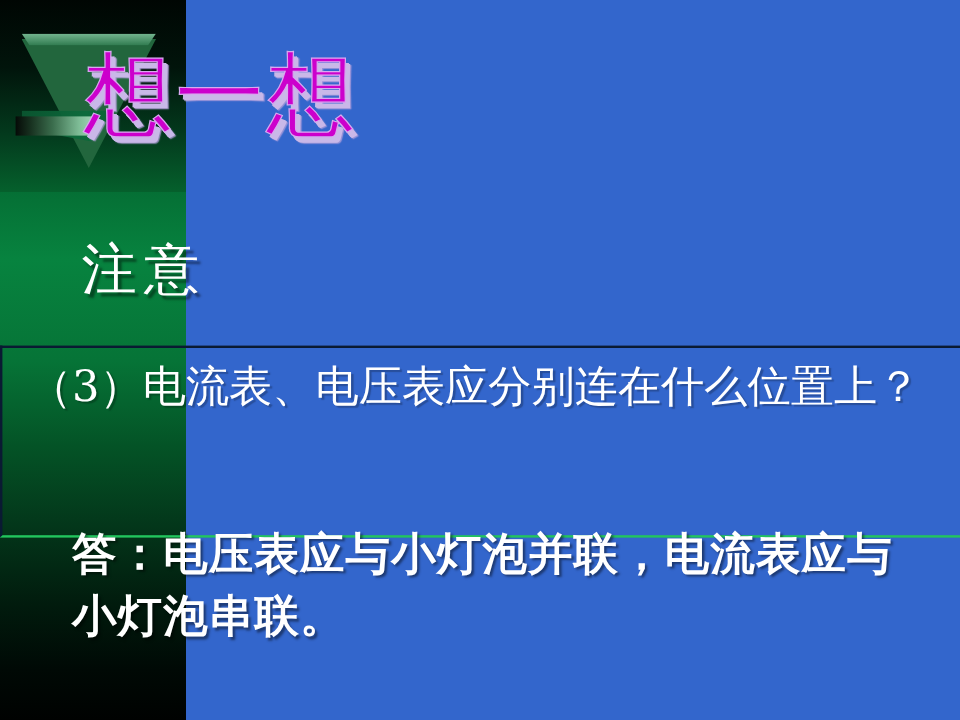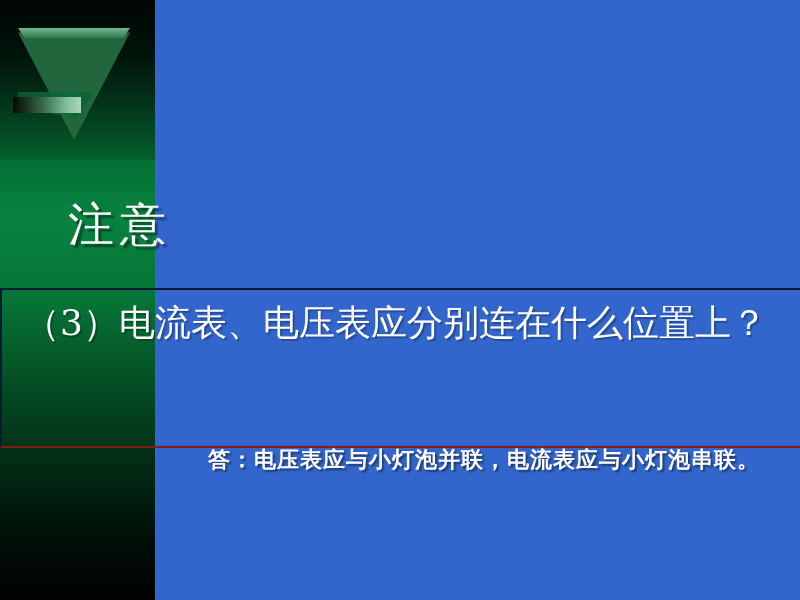--- a/index.html
+++ b/index.html
@@ -140,45 +140,45 @@
 
   
   #question-box {
     position: absolute;
     left: 0;
     top: 288px;
     width: 800px;
     height: 160px;
     box-sizing: border-box;
     border-top: 2px solid #0A1A33;
-    border-bottom: 2px solid #7f1d1d;
+    border-bottom: 2px solid #22c55e;
     border-left: 2px solid #0A1A33;
   }
   #question-text {
     position: absolute;
     left: 22px;
     top: 6px;
     width: 760px;
     font-family: "DejaVu Serif", serif;
     font-size: 36px;
     line-height: 54px;
     color: #FFFFFF;
     text-shadow: 2px 2px 1px rgba(0,0,0,.25);
   }
 
   
   #answer-text {
     position: absolute;
     left: 60px;
     top: 436px;
     width: 700px;
-    text-align: right;
-    font-family: Liberation Mono, monospace;
+    text-align: left;
+    font-family: Liberation Sans, sans-serif;
     font-weight: bold;
-    font-size: 22px;
+    font-size: 37px;
     line-height: 52px;
     letter-spacing: 1px;
     color: #FFFFFF;
     text-shadow: 2px 2px 2px rgba(0,0,0,.45);
   }
 </style>
 </head>
 <body>
 
 <div id="slide">
@@ -188,20 +188,21 @@
 
     <div class="tri-wrap">
       <div class="tri-shape"></div>
       <div class="tri-top-face"></div>
       <div class="tri-edge"></div>
     </div>
 
     <div id="sidebar-bar"></div>
   </div>
 
+  <div id="title">想一想</div>
 
   <div id="note">注意</div>
 
   <div id="question-box">
     <div id="question-text">（3）电流表、电压表应分别连在什么位置上？</div>
   </div>
 
   <div id="answer-text">答：电压表应与小灯泡并联，电流表应与小灯泡串联。</div>
 
 </div>

